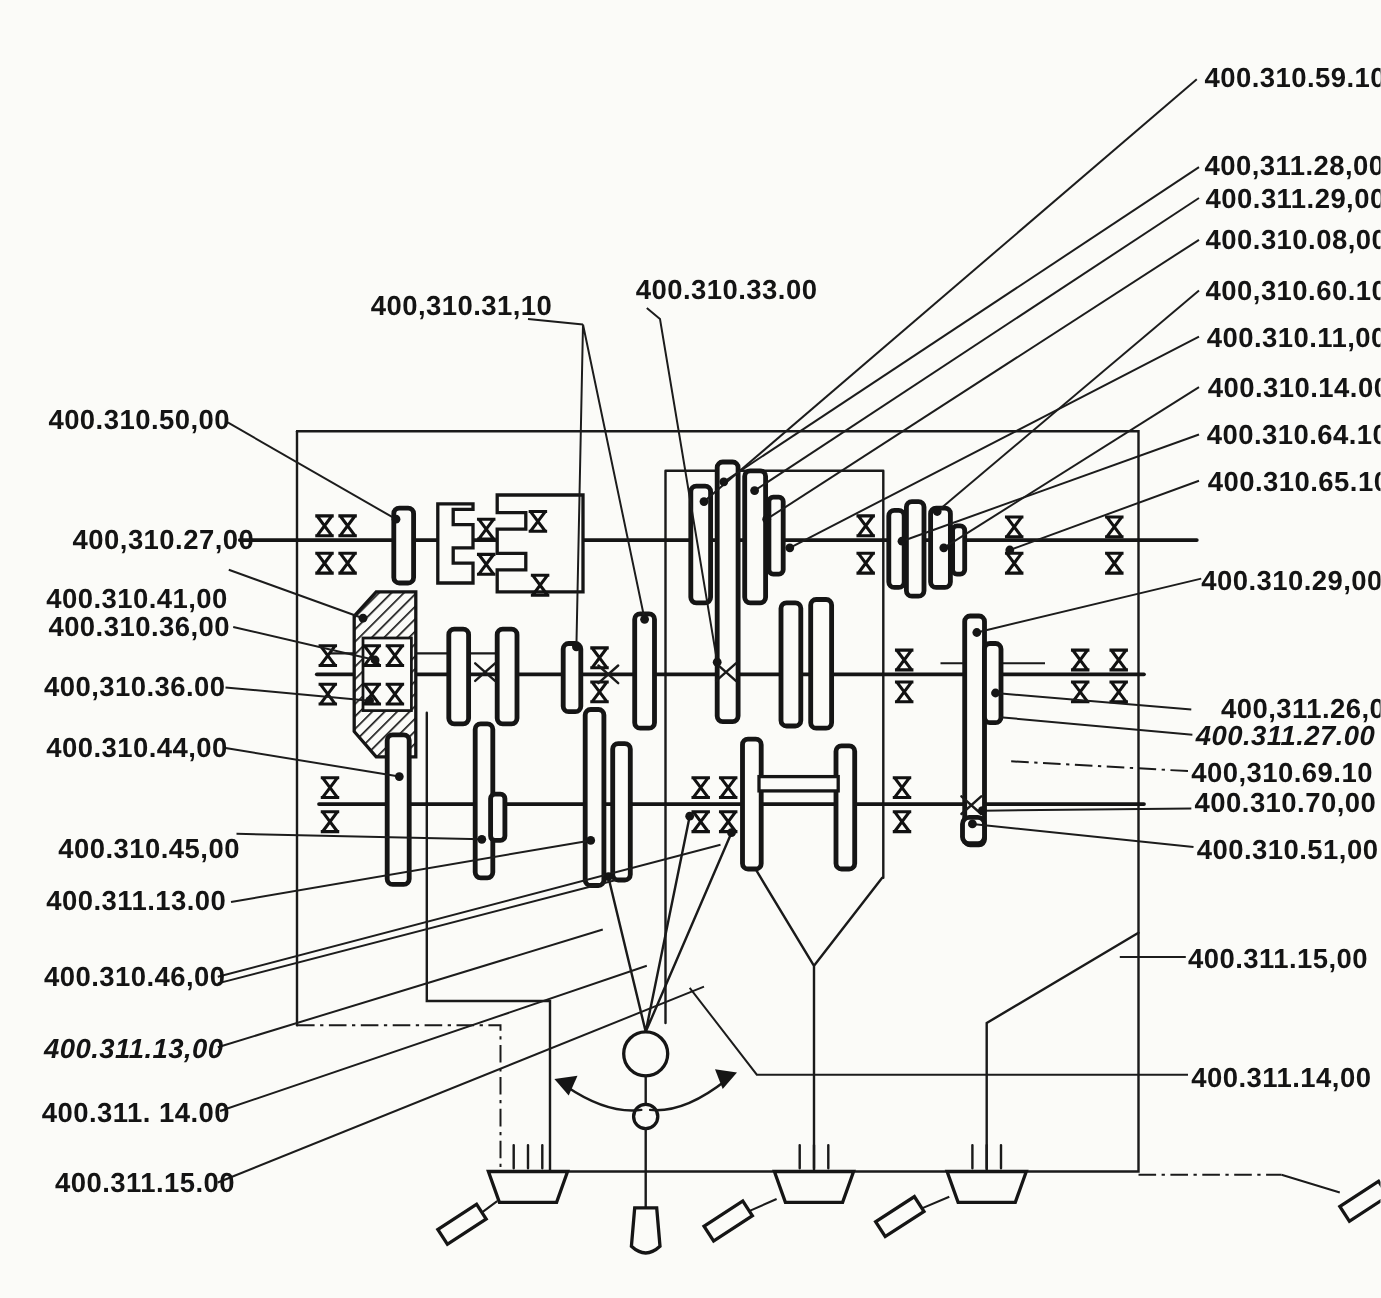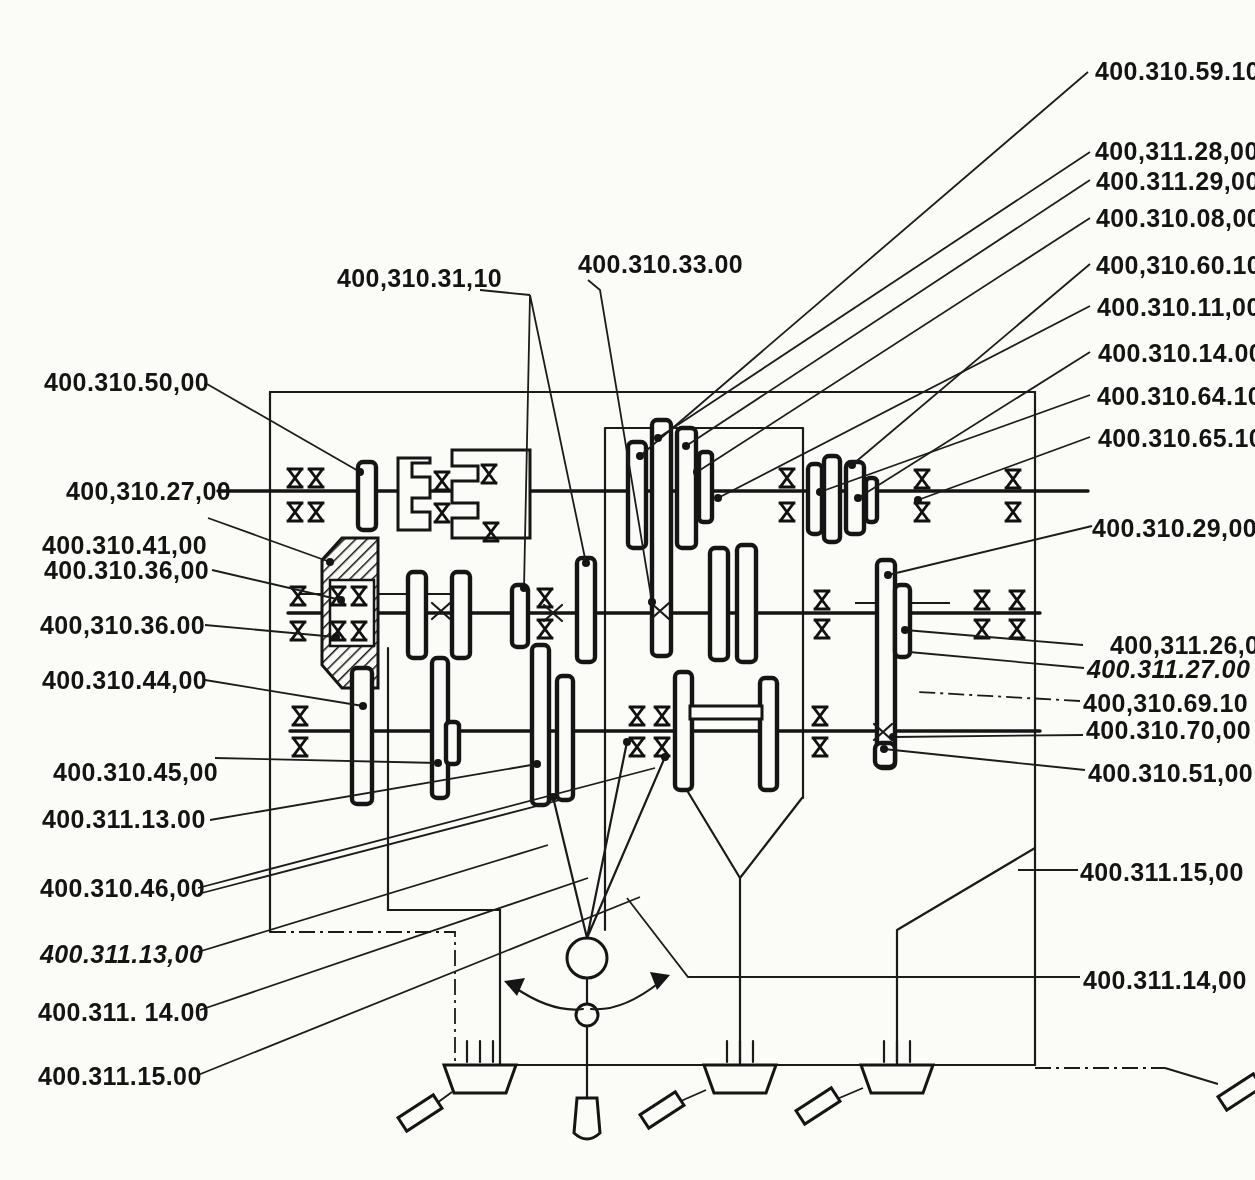--- a/index.html
+++ b/index.html
@@ -266,21 +266,21 @@
       <div class="part-label" style="left: 42px; top: 477px; margin-left: 24px;">400,310.27,00</div>
       <div class="part-label" style="left: 42px; top: 531px; text-align: right;">400.310.41,00</div>
       <div class="part-label" style="left: 44px; top: 556px;">400.310.36,00</div>
       <div class="part-label" style="left: 40px; top: 611px;">400,310.36.00</div>
       <div class="part-label" style="left: 42px; top: 666px;">400.310.44,00</div>
       <div class="part-label" style="left: 53px; top: 744px; margin-top: 14px;">400.310.45,00</div>
       <div class="part-label" style="left: 42px; top: 805px;">400.311.13.00</div>
       <div class="part-label" style="left: 40px; top: 874px;">400.310.46,00</div>
       <div class="part-label" style="left: 40px; top: 940px; font-style: italic;">400.311.13,00</div>
       <div class="part-label" style="left: 38px; top: 998px;">400.311. 14.00</div>
-      <div class="part-label" style="left: 38px; top: 1062px;">400.311.15.00</div>
+      <div class="part-label" style="left: 50px; top: 1062px;">400.311.15.00</div>
       <div class="part-label" style="left: 337px; top: 264px;">400,310.31,10</div>
       <div class="part-label" style="left: 578px; top: 250px;">400.310.33.00</div>
       <div class="part-label" style="left: 1095px; top: 57px;">400.310.59.10</div>
       <div class="part-label" style="left: 1095px; top: 137px;">400,311.28,00</div>
       <div class="part-label" style="left: 1096px; top: 167px;">400.311.29,00</div>
       <div class="part-label" style="left: 1096px; top: 204px;">400.310.08,00</div>
       <div class="part-label" style="left: 1096px; top: 251px;">400,310.60.10</div>
       <div class="part-label" style="left: 1097px; top: 293px;">400.310.11,00</div>
       <div class="part-label" style="left: 1098px; top: 339px;">400.310.14.00</div>
       <div class="part-label" style="left: 1097px; top: 382px;">400.310.64.10</div>

